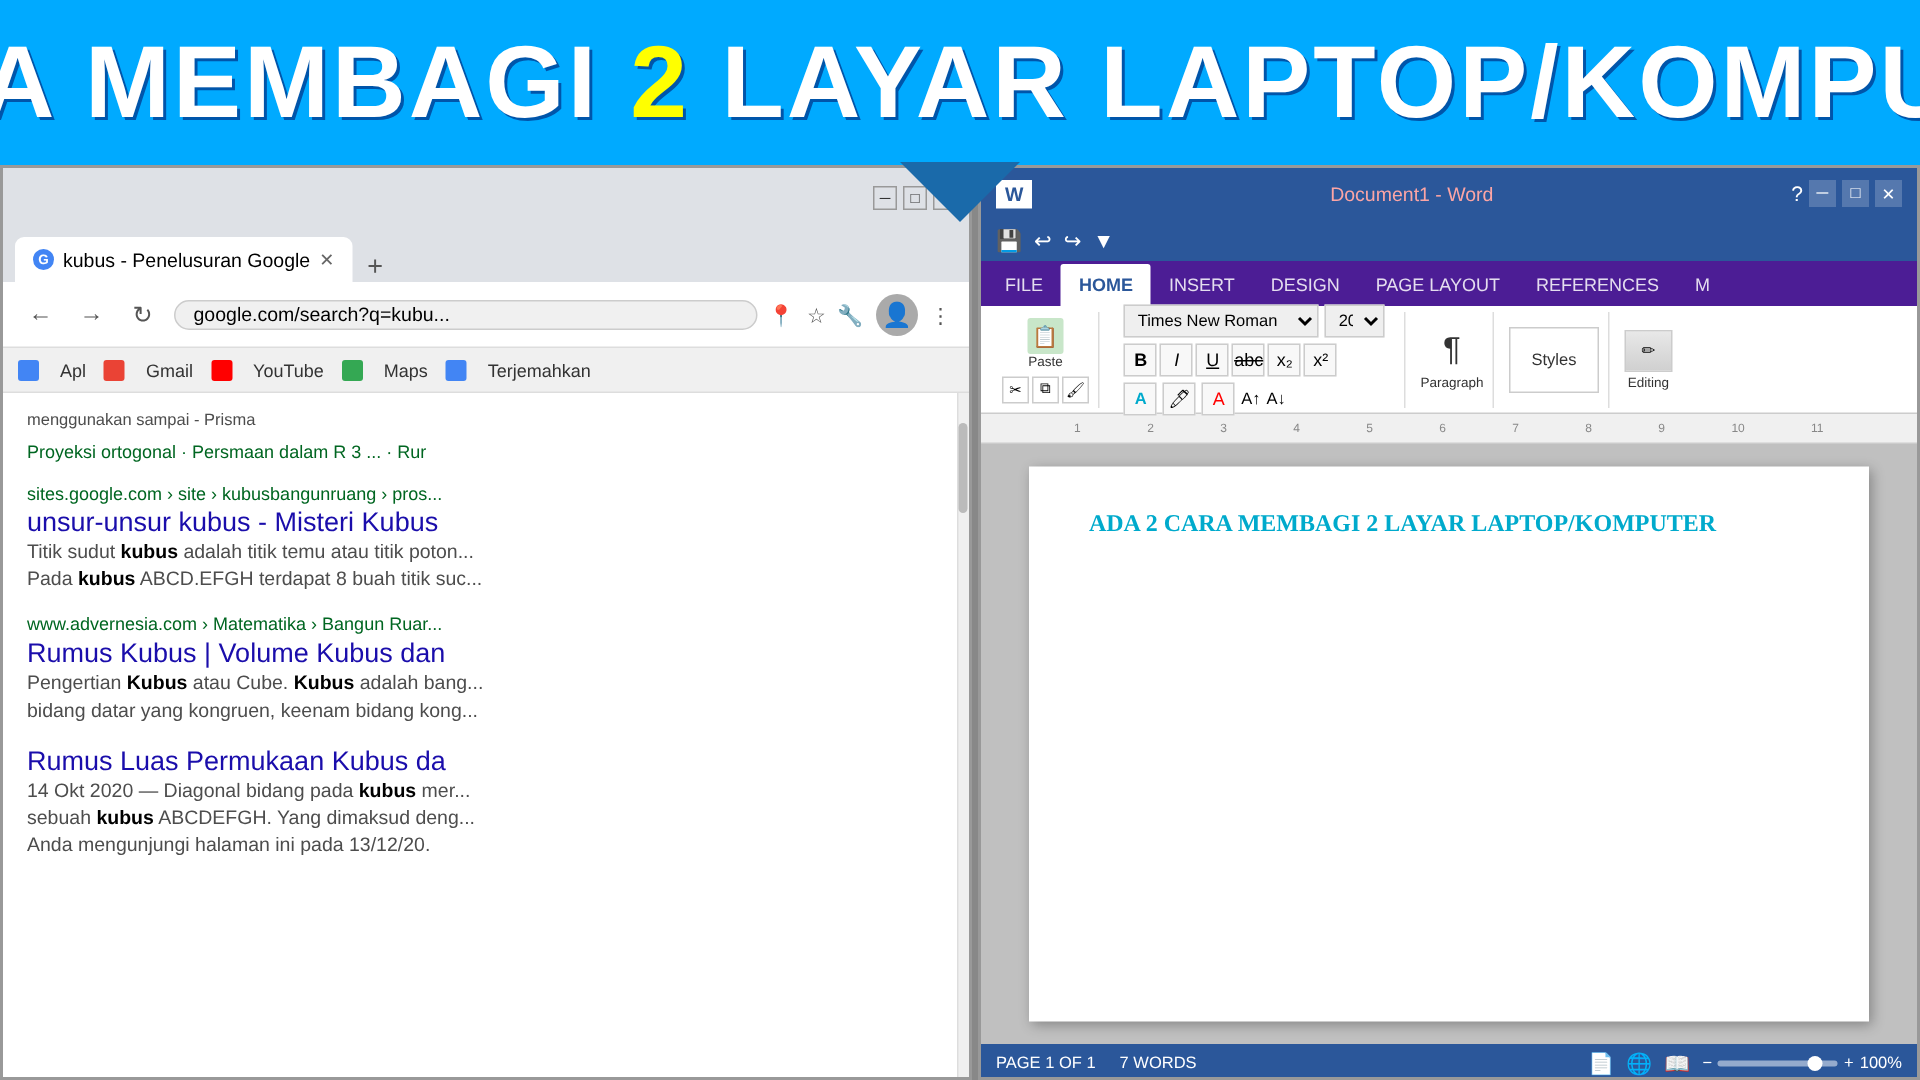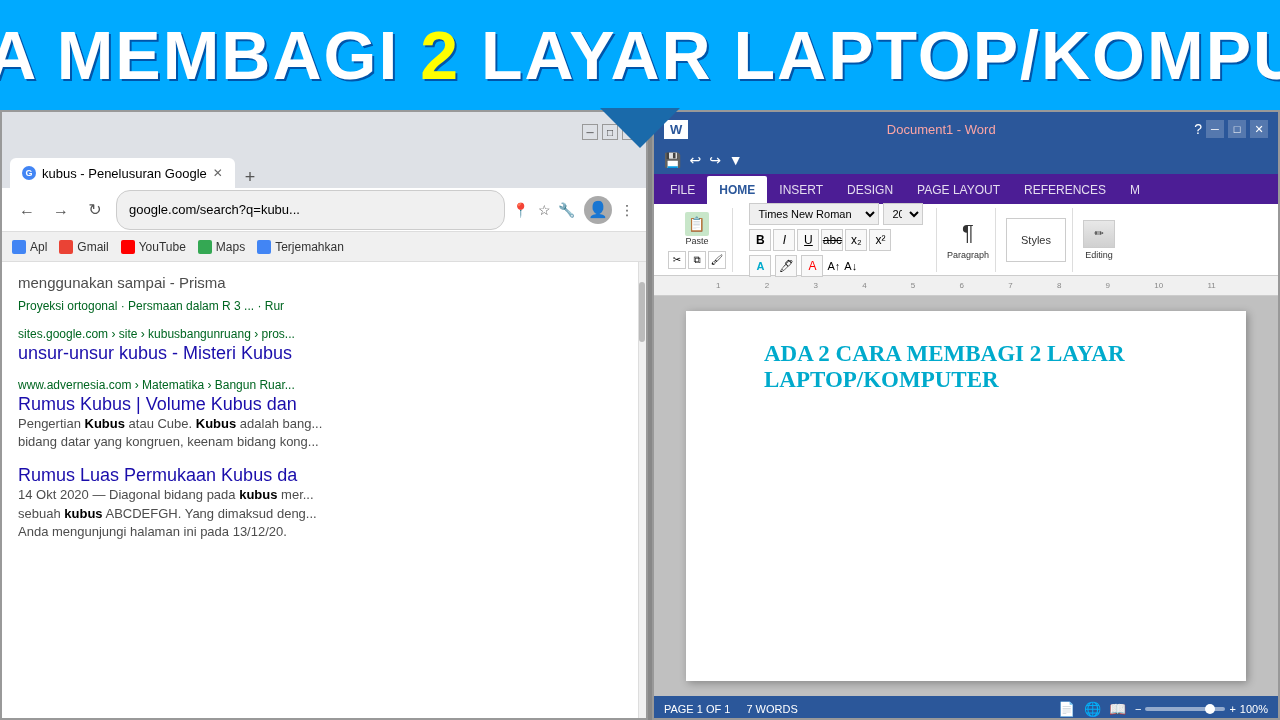--- a/index.html
+++ b/index.html
@@ -153,21 +153,21 @@
       background: #f0f0f0;
       height: 30px;
       display: flex;
       align-items: center;
       padding: 0 10px;
       gap: 12px;
       border-bottom: 1px solid #ddd;
       font-size: 12px;
     }
     .bookmark-item {
-      display: flex; align-items: flex-end; gap: 4px; cursor: pointer; color: #333;
+      display: flex; align-items: flex-end; gap: 14px; cursor: pointer; color: #333;
     }
 
     
     #search-results {
       background: #ffffff;
       height: calc(610px - 150px);
       overflow-y: hidden;
       padding: 8px 16px;
       position: relative;
     }
@@ -203,21 +203,21 @@
     }
     .scroll-thumb {
       width: 6px;
       height: 60px;
       background: #bbb;
       border-radius: 3px;
       margin: 0 auto;
       margin-top: 20px;
     }
     .top-clipped {
-      font-size: 15px;
+      font-size: 11px;
       color: #4d4d4d;
       margin-bottom: 8px;
       padding-top: 4px;
     }
 
     
     #word-window {
       width: 630px;
       height: 610px;
       background: #f0f0f0;
@@ -393,24 +393,23 @@
     }
     #word-page {
       background: #ffffff;
       width: 560px;
       min-height: 340px;
       padding: 30px 40px;
       box-shadow: 2px 2px 8px rgba(0,0,0,0.3);
     }
     #word-doc-text {
       font-family: 'Times New Roman', serif;
-      font-size: 23px;
+      font-size: 16px;
       font-weight: bold;
       color: #00aacc;
-      margin-left: 38px;
     }
     #word-status-bar {
       background: #2b579a;
       height: 26px;
       display: flex;
       align-items: center;
       justify-content: space-between;
       padding: 0 10px;
       color: white;
       font-size: 11px;
@@ -472,21 +471,21 @@
         <span>kubus - Penelusuran Google</span>
         <span class="tab-close">✕</span>
       </div>
       <button class="tab-new">+</button>
     </div>
 
     <div id="chrome-address-bar">
       <div class="nav-btn">←</div>
       <div class="nav-btn">→</div>
       <div class="nav-btn">↻</div>
-      <input class="addr-input" id="address-input" type="text" style="flex: 1 1 0%; height: 40px; border: 1px solid rgb(204, 204, 204); border-radius: 14px; padding: 0px 12px; font-size: 13px; background: rgb(240, 240, 240);" value="google.com/search?q=kubu...">
+      <input class="addr-input" id="address-input" type="text" style="flex: 1 1 0%; height: 20px; border: 1px solid rgb(204, 204, 204); border-radius: 14px; padding: 0px 12px; font-size: 13px; background: rgb(240, 240, 240);" value="google.com/search?q=kubu...">
       <span class="addr-icon">📍</span>
       <span class="addr-icon">☆</span>
       <span class="addr-icon">🔧</span>
       <span style="width:28px;height:28px;border-radius:50%;overflow:hidden;display:flex;align-items:center;justify-content:center;background:#aaa;">👤</span>
       <span class="addr-icon">⋮</span>
     </div>
 
     <div id="bookmarks-bar">
       <div class="bookmark-item">
         <span style="display:inline-block;width:14px;height:14px;background:#4285f4;border-radius:2px;"></span>
@@ -513,20 +512,21 @@
     <div id="search-results">
       <div class="top-clipped">menggunakan sampai - Prisma</div>
 
       <div class="result-item">
         <div class="result-breadcrumb">Proyeksi ortogonal · Persmaan dalam R 3 ... · Rur</div>
       </div>
 
       <div class="result-item">
         <div class="result-breadcrumb">sites.google.com › site › kubusbangunruang › pros...</div>
         <a class="result-title" href="#">unsur-unsur kubus - Misteri Kubus</a>
+        <div class="result-snippet">Titik sudut <strong>kubus</strong> adalah titik temu atau titik poton...<br>Pada <strong>kubus</strong> ABCD.EFGH terdapat 8 buah titik suc...</div>
       </div>
 
       <div class="result-item">
         <div class="result-breadcrumb">www.advernesia.com › Matematika › Bangun Ruar...</div>
         <a class="result-title" href="#">Rumus Kubus | Volume Kubus dan</a>
         <div class="result-snippet">Pengertian <strong>Kubus</strong> atau Cube. <strong>Kubus</strong> adalah bang...<br>bidang datar yang kongruen, keenam bidang kong...</div>
       </div>
 
       <div class="result-item">
         <a class="result-title" href="#">Rumus Luas Permukaan Kubus da</a>

